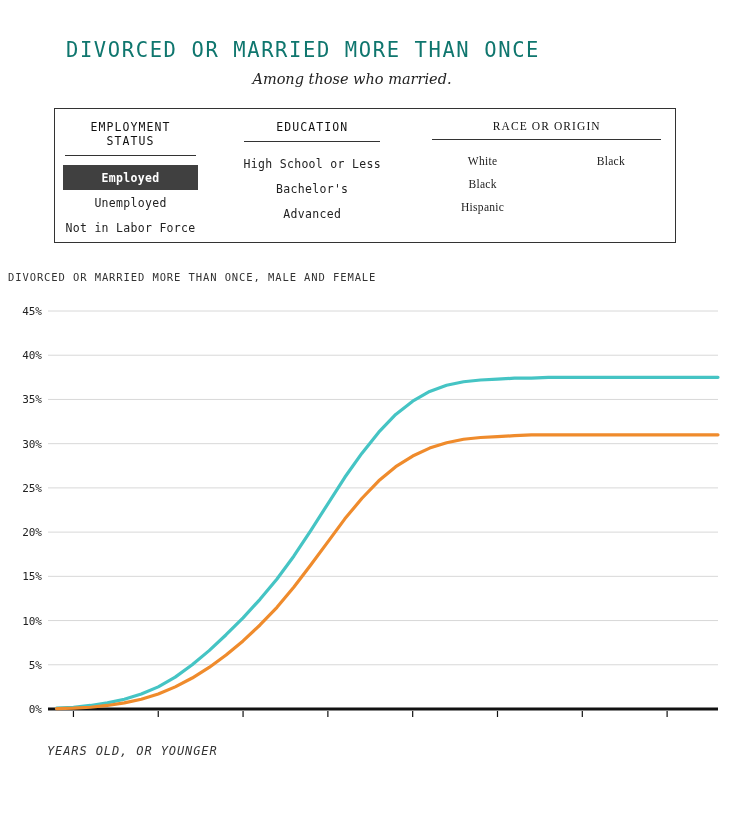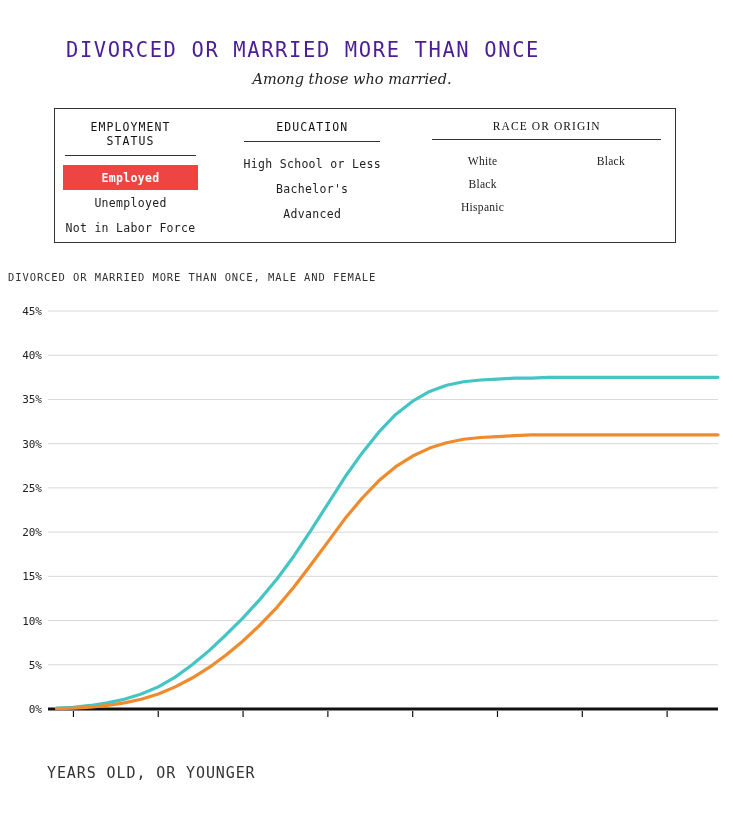--- a/index.html
+++ b/index.html
@@ -22,21 +22,21 @@
   #chart-title {
     position: absolute;
     top: 38px;
     left: 0;
     width: 606px;
     text-align: center;
     font-family: "DejaVu Sans Mono", monospace;
     font-size: 20.5px;
     letter-spacing: 1.6px;
     font-weight: 400;
-    color: #4c1d95;
+    color: #0f766e;
   }
   #chart-subtitle {
     position: absolute;
     top: 71px;
     left: 0;
     width: 704px;
     text-align: center;
     font-family: "DejaVu Serif", serif;
     font-style: italic;
     font-size: 14.5px;
@@ -78,21 +78,21 @@
   .opt {
     font-size: 11.5px;
     text-align: center;
     padding: 5.5px 0;
     letter-spacing: 0.3px;
     color: #222;
     cursor: pointer;
     white-space: nowrap;
   }
   .opt.selected {
-    background: #ef4444;
+    background: #404040;
     color: #fff;
     font-weight: bold;
     margin: 0 8px;
   }
   .race-cols {
     display: flex;
     padding-top: 9px;
   }
   .race-col { width: 50%; }
   
@@ -108,24 +108,25 @@
     position: absolute;
     left: 8px;
     top: 295px;
     width: 717px;
     height: 425px;
   }
   .svg-wrap { position: absolute; inset: 0; }
   #x-axis-label {
     position: absolute;
     left: 47px;
-    top: 764px;
-    font-size: 15px;
+    top: 744px;
+    font-size: 12px;
     letter-spacing: 0.9px;
     color: #333;
+    font-style: italic;
   }
   text.tick {
     font-family: "DejaVu Sans Mono", monospace;
     font-size: 11px;
     fill: #222;
   }
 </style>
 </head>
 <body>
 

